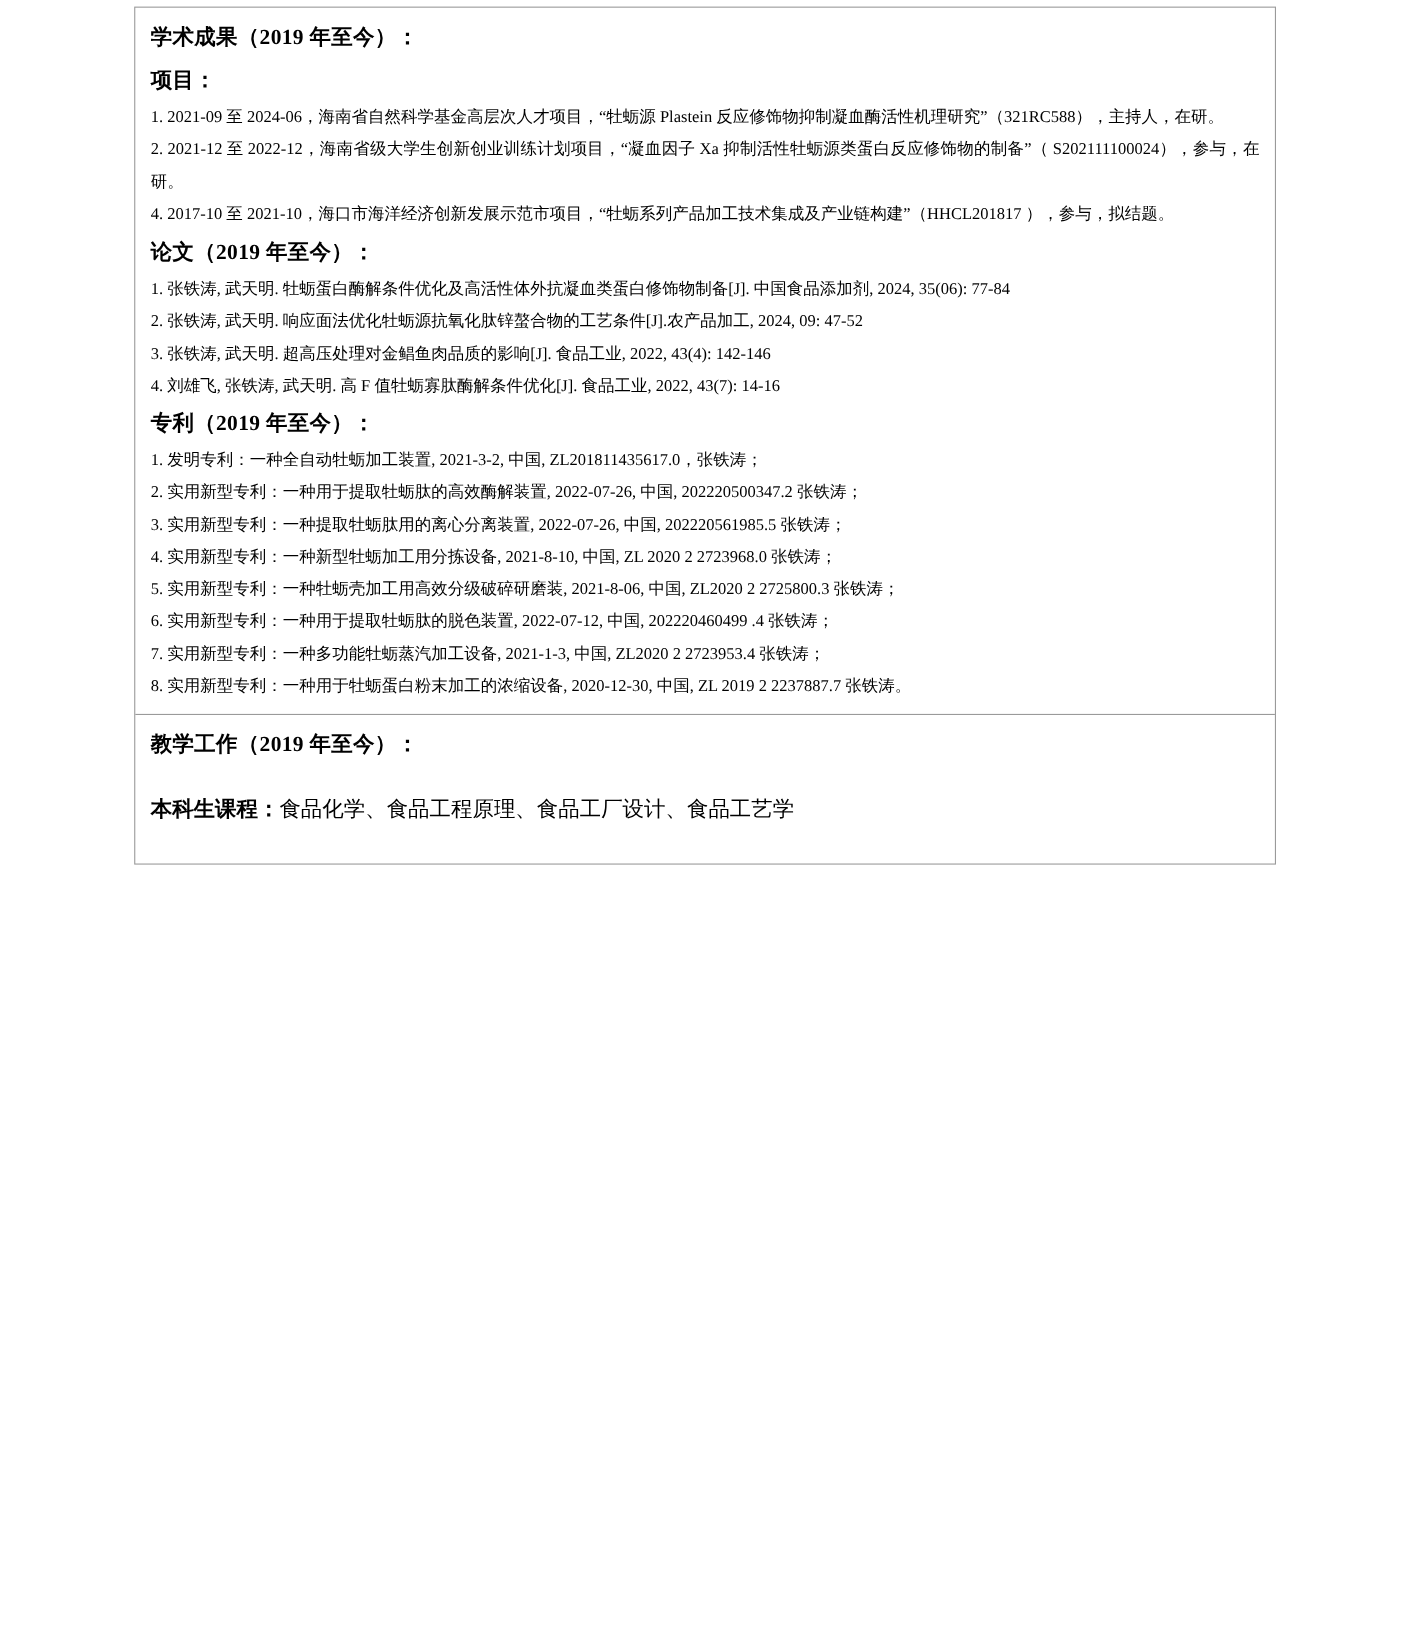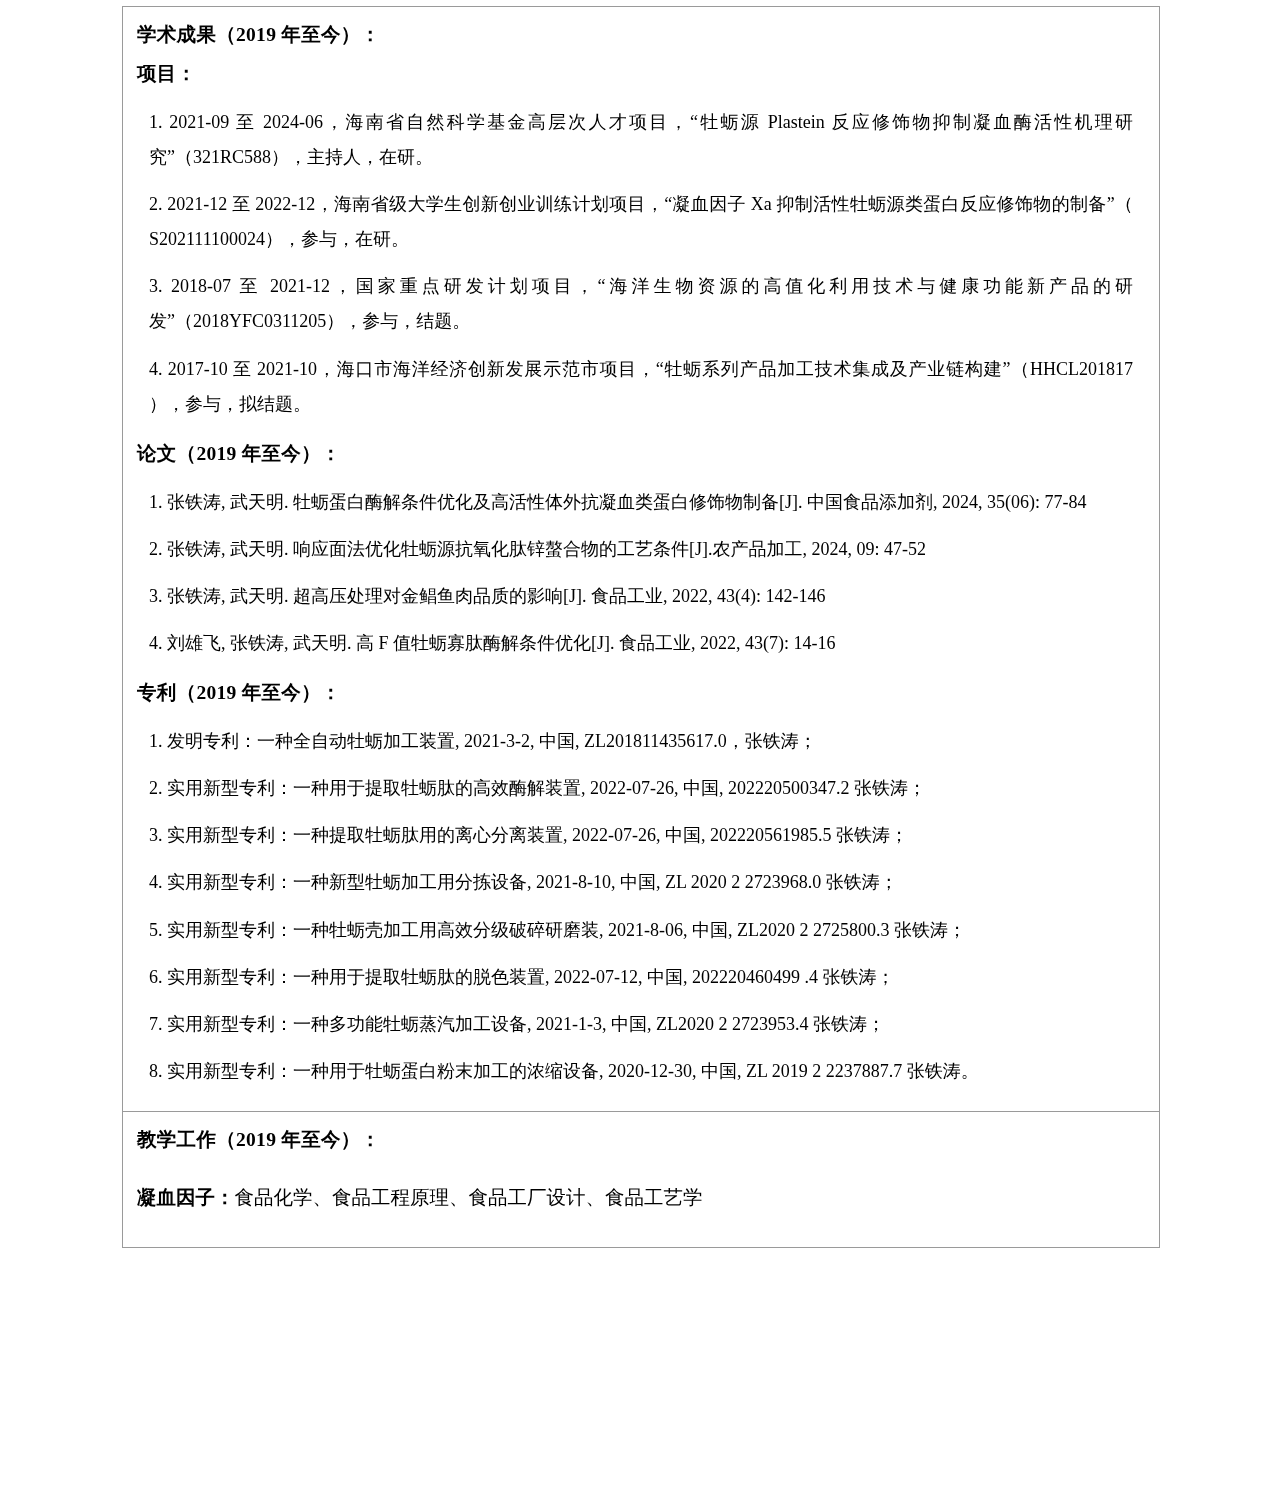--- a/index.html
+++ b/index.html
@@ -36,25 +36,25 @@
   .doc-table .sec:last-child {
     border-bottom: none;
   }
   .sec-title {
     font-weight: bold;
     font-size: 19.5px;
     line-height: 2.0;
     letter-spacing: 0.3px;
   }
   .entry {
-    font-size: 18px;
+    font-size: 15px;
     line-height: 1.95;
     text-align: justify;
     text-justify: inter-ideograph;
-    margin: 12px;
+    margin: 0;
     padding: 0;
   }
   .course-line {
     font-size: 19.5px;
     line-height: 2.0;
   }
   .course-line .lead {
     font-weight: bold;
   }
   .spacer-bottom {
@@ -66,21 +66,20 @@
 
 <div class="page">
   <div class="doc-table">
 
     <div class="sec">
       <div class="sec-title">学术成果（2019 年至今）：</div>
 
       <div class="sec-title">项目：</div>
       <p class="entry">1. 2021-09 至 2024-06，海南省自然科学基金高层次人才项目，“牡蛎源 Plastein 反应修饰物抑制凝血酶活性机理研究”（321RC588），主持人，在研。</p>
       <p class="entry">2. 2021-12 至 2022-12，海南省级大学生创新创业训练计划项目，“凝血因子 Xa 抑制活性牡蛎源类蛋白反应修饰物的制备”（ S202111100024），参与，在研。</p>
-      <p class="entry">3. 2018-07 至 2021-12，国家重点研发计划项目，“海洋生物资源的高值化利用技术与健康功能新产品的研发”（2018YFC0311205），参与，结题。</p>
       <p class="entry">4. 2017-10 至 2021-10，海口市海洋经济创新发展示范市项目，“牡蛎系列产品加工技术集成及产业链构建”（HHCL201817 ），参与，拟结题。</p>
 
       <div class="sec-title">论文（2019 年至今）：</div>
       <p class="entry">1. 张铁涛, 武天明. 牡蛎蛋白酶解条件优化及高活性体外抗凝血类蛋白修饰物制备[J]. 中国食品添加剂, 2024, 35(06): 77-84</p>
       <p class="entry">2. 张铁涛, 武天明. 响应面法优化牡蛎源抗氧化肽锌螯合物的工艺条件[J].农产品加工, 2024, 09: 47-52</p>
       <p class="entry">3. 张铁涛, 武天明. 超高压处理对金鲳鱼肉品质的影响[J]. 食品工业, 2022, 43(4): 142-146</p>
       <p class="entry">4. 刘雄飞, 张铁涛, 武天明. 高 F 值牡蛎寡肽酶解条件优化[J]. 食品工业, 2022, 43(7): 14-16</p>
 
       <div class="sec-title">专利（2019 年至今）：</div>
       <p class="entry">1. 发明专利：一种全自动牡蛎加工装置, 2021-3-2, 中国, ZL201811435617.0，张铁涛；</p>
@@ -89,19 +88,19 @@
       <p class="entry">4. 实用新型专利：一种新型牡蛎加工用分拣设备, 2021-8-10, 中国, ZL 2020 2 2723968.0  张铁涛；</p>
       <p class="entry">5. 实用新型专利：一种牡蛎壳加工用高效分级破碎研磨装, 2021-8-06, 中国, ZL2020 2 2725800.3  张铁涛；</p>
       <p class="entry">6. 实用新型专利：一种用于提取牡蛎肽的脱色装置, 2022-07-12, 中国, 202220460499 .4 张铁涛；</p>
       <p class="entry">7. 实用新型专利：一种多功能牡蛎蒸汽加工设备, 2021-1-3, 中国, ZL2020 2 2723953.4 张铁涛；</p>
       <p class="entry">8. 实用新型专利：一种用于牡蛎蛋白粉末加工的浓缩设备, 2020-12-30, 中国, ZL 2019 2 2237887.7 张铁涛。</p>
     </div>
 
     <div class="sec">
       <div class="sec-title">教学工作（2019 年至今）：</div>
       <p class="course-line">
-        <span class="lead">凝血因子：</span><span>食品化学、食品工程原理、食品工厂设计、食品工艺学</span>
+        <span class="lead">本科生课程：</span><span>食品化学、食品工程原理、食品工厂设计、食品工艺学</span>
       </p>
     </div>
 
 
   </div>
 </div>
 
 </body></html>

